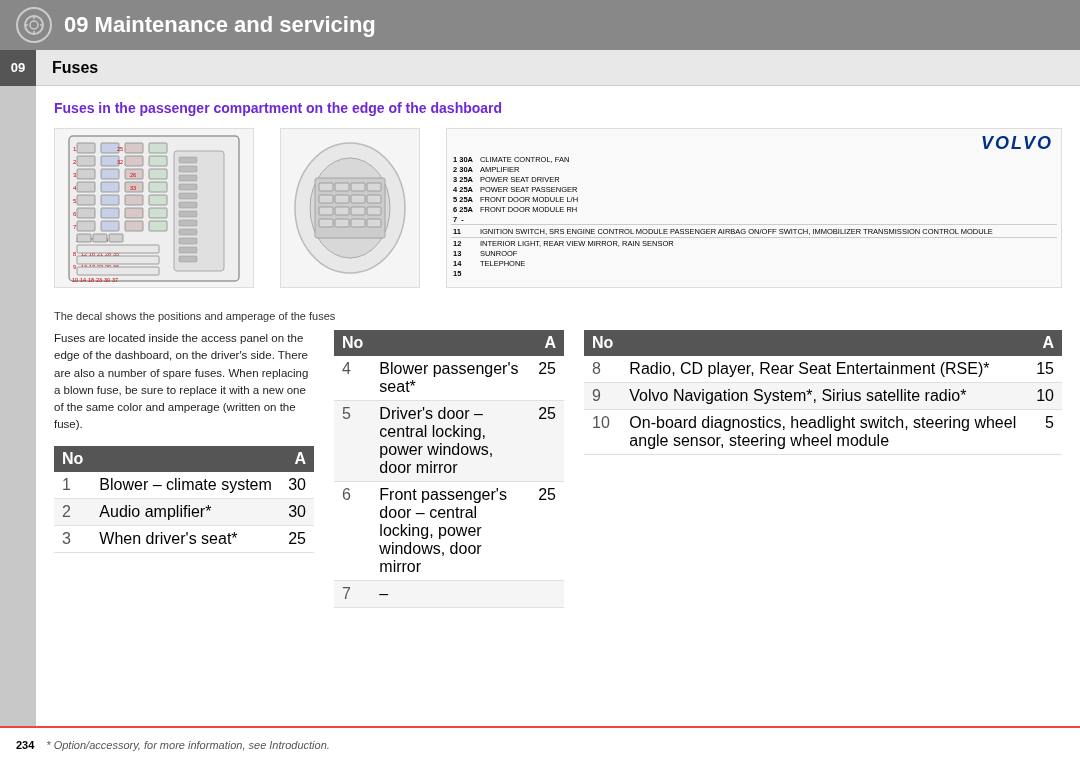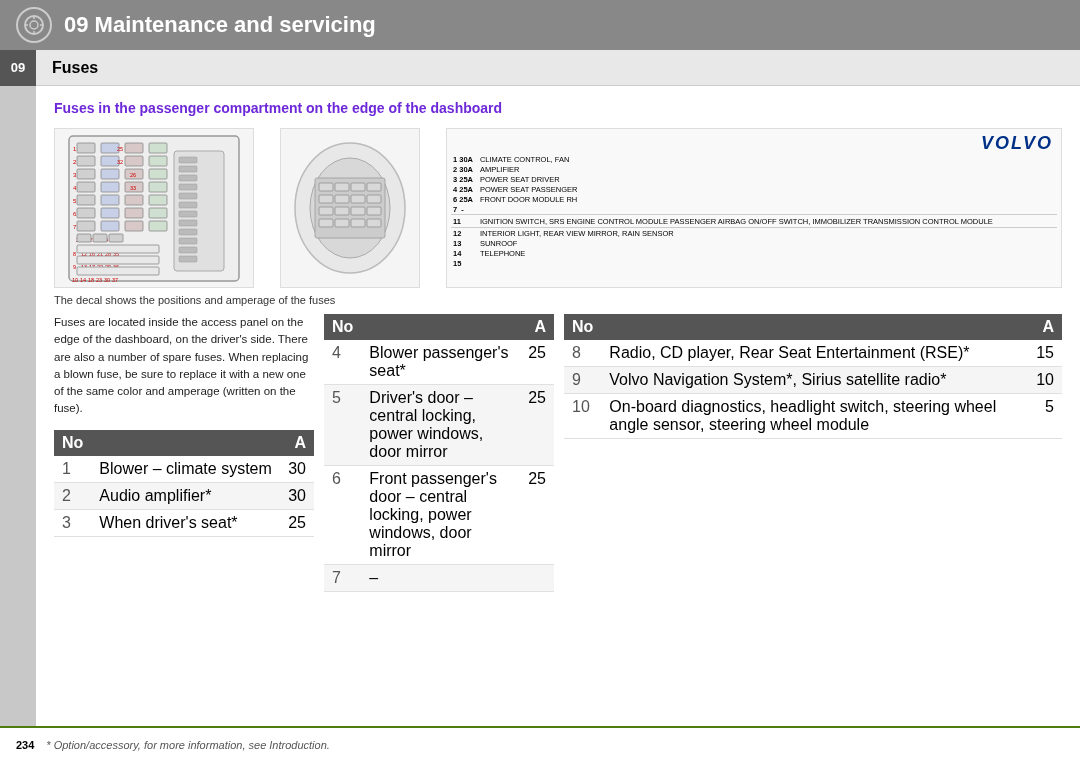--- a/index.html
+++ b/index.html
@@ -90,21 +90,21 @@
       color: #6d28d9;
       font-size: 14px;
       font-weight: bold;
       margin-bottom: 12px;
     }
 
     
     .diagram-area {
       display: flex;
       gap: 26px;
-      margin-bottom: 6px;
+      margin-bottom: 22px;
     }
 
     .fuse-diagram-img {
       width: 200px;
       height: 160px;
       background: #f5f5f5;
       border: 1px solid #ddd;
       display: flex;
       align-items: center;
       justify-content: center;
@@ -160,21 +160,21 @@
 
     .diagram-caption {
       font-size: 11px;
       color: #333;
       margin-bottom: 8px;
     }
 
     
     .two-col {
       display: flex;
-      gap: 10px;
+      gap: 20px;
       margin-top: 4px;
     }
 
     .left-col {
       width: 260px;
       flex-shrink: 0;
     }
 
     .body-text {
       font-size: 11.5px;
@@ -214,21 +214,21 @@
     }
 
     .right-col {
       flex: 1;
     }
 
     
     .footer {
       height: 36px;
       background: #fff;
-      border-top: 2px solid #4d7c0f;
+      border-top: 2px solid #ef4444;
       display: flex;
       align-items: center;
       padding: 0 16px;
       font-size: 11px;
       color: #555;
     }
     .page-number {
       font-weight: bold;
       color: #000;
       margin-right: 12px;
@@ -422,20 +422,24 @@
               </tr>
             <tr>
                 <td class="fuse-num">3 25A</td>
                 <td>POWER SEAT DRIVER</td>
               </tr>
             <tr>
                 <td class="fuse-num">4 25A</td>
                 <td>POWER SEAT PASSENGER</td>
               </tr>
             <tr>
+                <td class="fuse-num">5 25A</td>
+                <td>FRONT DOOR MODULE L/H</td>
+              </tr>
+            <tr>
                 <td class="fuse-num">6 25A</td>
                 <td>FRONT DOOR MODULE RH</td>
               </tr>
             <tr>
                 <td class="fuse-num">7 &nbsp;-</td>
                 <td></td>
               </tr>
             <tr>
                 <td colspan="2" style="border-top:1px solid #ccc;padding-top:1px;"></td>
               </tr>

